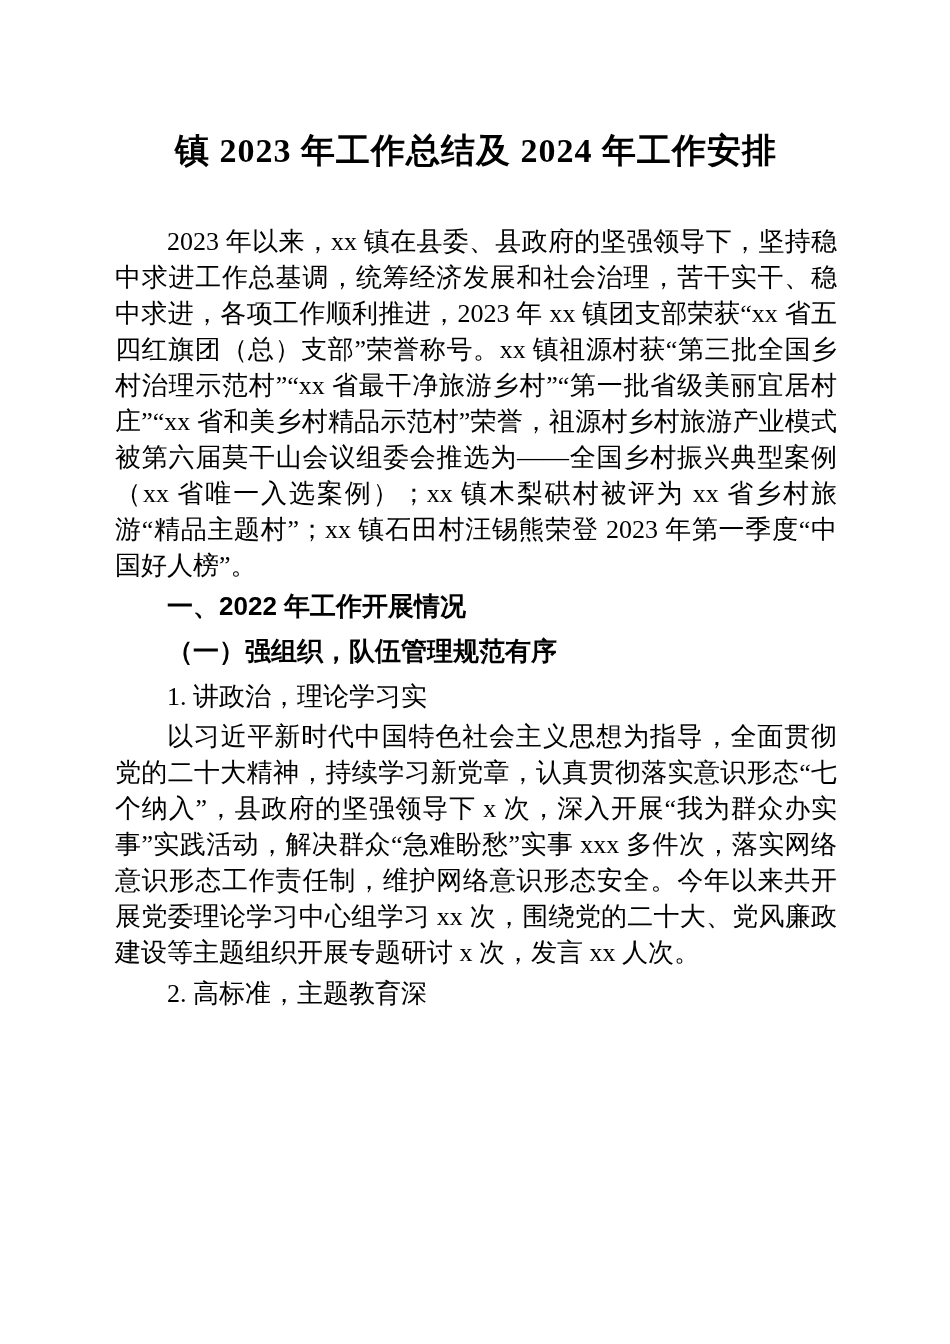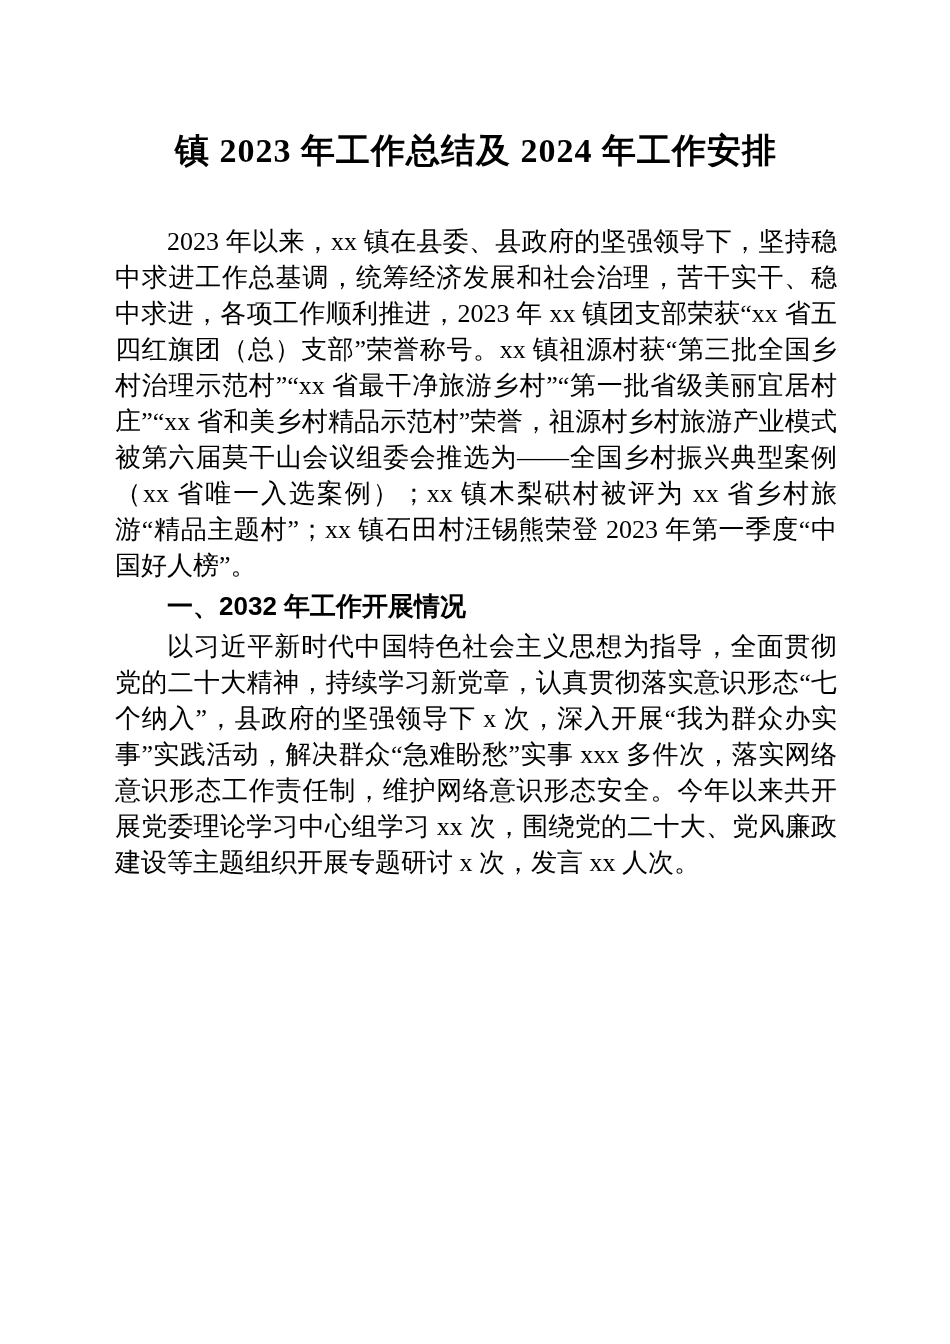--- a/index.html
+++ b/index.html
@@ -58,19 +58,22 @@
   }
 </style>
 </head>
 <body>
 
 <div class="page">
   <h1 class="doc-title">镇 2023 年工作总结及 2024 年工作安排</h1>
 
   <p class="para">2023 年以来，xx 镇在县委、县政府的坚强领导下，坚持稳中求进工作总基调，统筹经济发展和社会治理，苦干实干、稳中求进，各项工作顺利推进，2023 年 xx 镇团支部荣获“xx 省五四红旗团（总）支部”荣誉称号。xx 镇祖源村获“第三批全国乡村治理示范村”“xx 省最干净旅游乡村”“第一批省级美丽宜居村庄”“xx 省和美乡村精品示范村”荣誉，祖源村乡村旅游产业模式被第六届莫干山会议组委会推选为——全国乡村振兴典型案例（xx 省唯一入选案例）；xx 镇木梨硔村被评为 xx 省乡村旅游“精品主题村”；xx 镇石田村汪锡熊荣登 2023 年第一季度“中国好人榜”。</p>
 
-  <p class="h-section">一、2032 年工作开展情况</p>
+  <p class="h-section">一、2022 年工作开展情况</p>
 
+  <p class="h-sub">（一）强组织，队伍管理规范有序</p>
 
+  <p class="h-item">1. 讲政治，理论学习实</p>
 
   <p class="para">以习近平新时代中国特色社会主义思想为指导，全面贯彻党的二十大精神，持续学习新党章，认真贯彻落实意识形态“七个纳入”，县政府的坚强领导下 x 次，深入开展“我为群众办实事”实践活动，解决群众“急难盼愁”实事 xxx 多件次，落实网络意识形态工作责任制，维护网络意识形态安全。今年以来共开展党委理论学习中心组学习 xx 次，围绕党的二十大、党风廉政建设等主题组织开展专题研讨 x 次，发言 xx 人次。</p>
 
+  <p class="h-item">2. 高标准，主题教育深</p>
 </div>
 
 </body></html>

